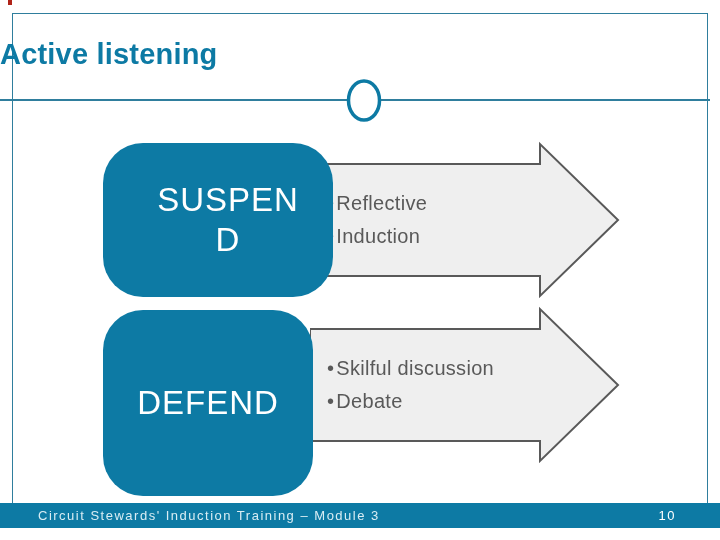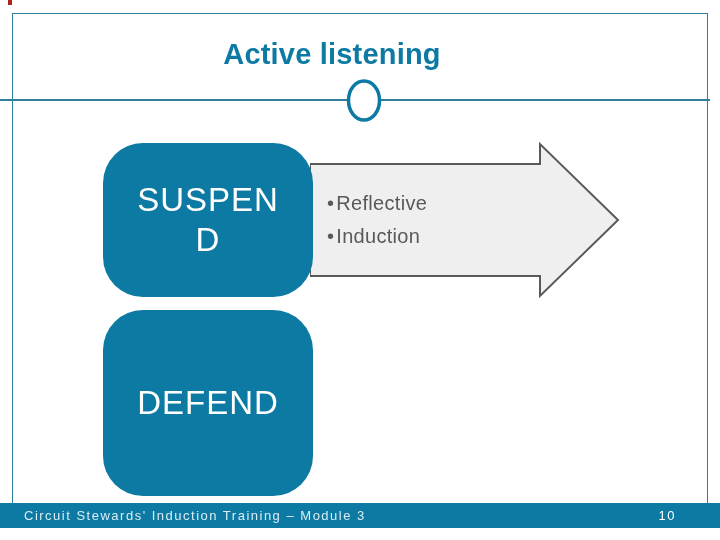--- a/index.html
+++ b/index.html
@@ -6,46 +6,46 @@
   body{width:720px;height:540px;position:relative;overflow:hidden;
        font-family:"Liberation Sans", sans-serif;}
 
   .slide{position:absolute;inset:0;background:#ffffff;}
 
   .corner-accent{position:absolute;left:8px;top:0;width:4px;height:5px;background:#b02318;}
 
   .border-frame{position:absolute;left:12px;top:13px;width:694px;height:489px;
                 border:1px solid #2f7e9d;}
 
-  .slide-title{position:absolute;left:0;top:38px;width:664px;text-align:center;
+  .slide-title{position:absolute;left:0;top:38px;width:664px;text-align:left;
                font-size:29px;font-weight:bold;color:#0d7aa4;letter-spacing:0.2px;}
 
   .divider-line{position:absolute;left:0;top:99px;width:710px;height:2px;background:#2f7e9d;}
 
   .divider-circle{position:absolute;left:346px;top:79px;width:36px;height:43px;}
 
   .process-arrow{position:absolute;left:310px;width:312px;height:160px;}
   .arrow-1{top:140px;}
   .arrow-2{top:305px;}
 
   .arrow-bullets{position:absolute;left:17px;top:50%;transform:translateY(-50%);
                  font-size:20px;line-height:33px;color:#595959;letter-spacing:0.3px;
                  white-space:nowrap;}
   .bullet-line::before{content:"\2022";margin-right:2px;}
 
   .stage-box{position:absolute;left:103px;width:210px;border-radius:40px;background:#0d7aa4;
              display:flex;align-items:center;justify-content:center;text-align:center;}
-  .box-1{top:143px;height:154px;}
+  .box-1{top:143px;height:154px;padding-left:20px;}
   .box-2{top:310px;height:186px;}
   .box-label{color:#ffffff;font-size:33px;line-height:40px;letter-spacing:1px;
              white-space:pre-line;}
 
   .footer-bar{position:absolute;left:0;top:503px;width:720px;height:25px;background:#0d7aa4;
               display:flex;align-items:center;justify-content:space-between;
-              box-sizing:border-box;padding:0 44px 0 24px;}
+              box-sizing:border-box;padding:0 44px 0 38px;}
   .footer-caption{font-size:13px;color:#d9edf4;letter-spacing:1.5px;white-space:nowrap;}
   .page-number{font-size:13px;color:#ffffff;letter-spacing:1.5px;}
 </style>
 </head>
 <body>
 
 <div class="slide">
 
   <div class="corner-accent"></div>
 
@@ -62,20 +62,29 @@
   <div class="process-arrow arrow-1">
     <svg width="312" height="160" viewBox="0 0 312 160" xmlns="http://www.w3.org/2000/svg">
       <polygon points="0,24 230,24 230,4 308,80 230,156 230,136 0,136" fill="#efefef" stroke="#595959" stroke-width="2"></polygon>
     </svg>
     <div class="arrow-bullets">
       <div class="bullet-line">Reflective</div>
       <div class="bullet-line">Induction</div>
     </div>
   </div>
 
+  <div class="process-arrow arrow-2">
+    <svg width="312" height="160" viewBox="0 0 312 160" xmlns="http://www.w3.org/2000/svg">
+      <polygon points="0,24 230,24 230,4 308,80 230,156 230,136 0,136" fill="#efefef" stroke="#595959" stroke-width="2"></polygon>
+    </svg>
+    <div class="arrow-bullets">
+      <div class="bullet-line">Skilful discussion</div>
+      <div class="bullet-line">Debate</div>
+    </div>
+  </div>
 
   <div class="stage-box box-1">
     <div class="box-label">SUSPEN
 D</div>
   </div>
 
   <div class="stage-box box-2">
     <div class="box-label">DEFEND</div>
   </div>
 

